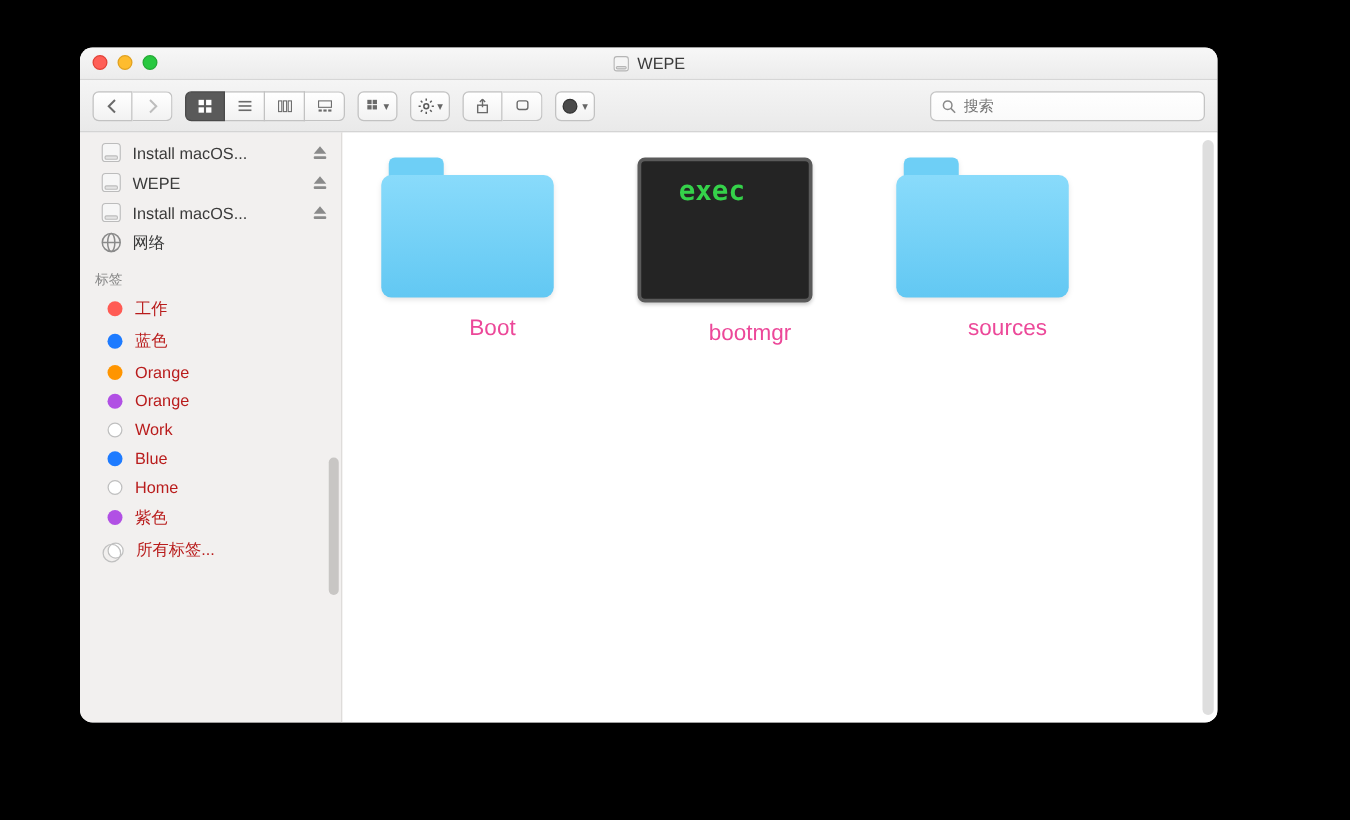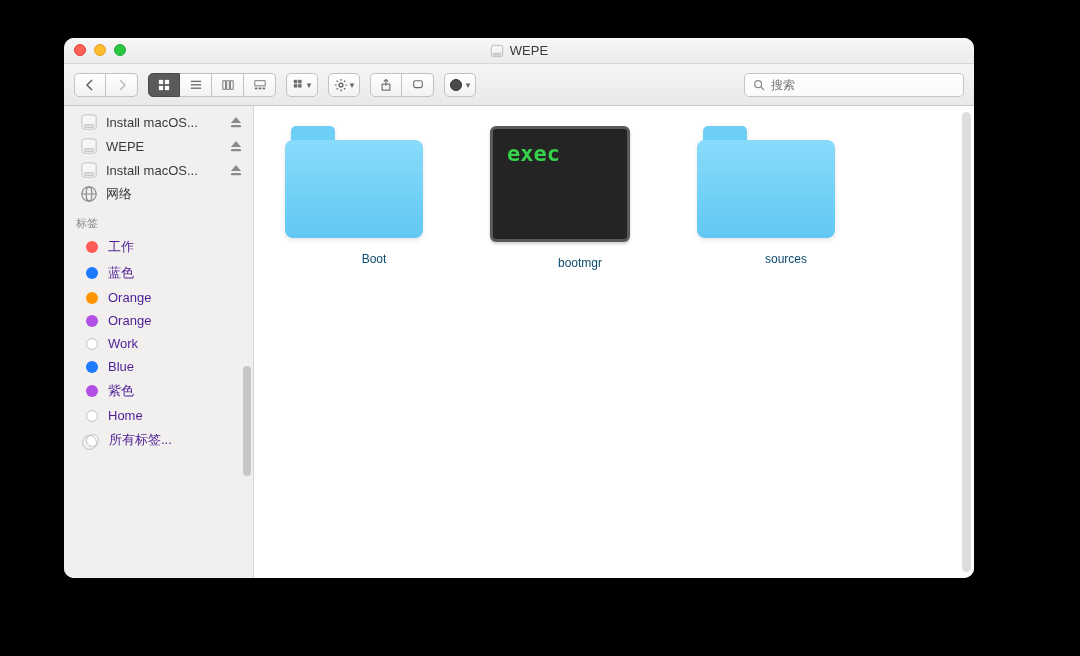--- a/index.html
+++ b/index.html
@@ -65,59 +65,59 @@
   max-width:220px;
 }
 .search input { border:none; outline:none; background:transparent; font-size:12px; flex:1; color:#444; }
 .ico { width:14px; height:14px; fill:#6a6a6a; }
 .ico-s { width:12px; height:12px; fill:#777; }
 .spacer { flex:1; }
 
 
 .body { flex:1; display:flex; min-height:0; }
 .sidebar {
-  width:190px; background:#f2f0ef;
+  width:210px; background:#f2f0ef;
   border-right:1px solid #d7d5d3;
   overflow-y:auto; padding:4px 0;
   position:relative;
 }
 .sb-row {
   display:flex; align-items:center; padding:3px 10px 3px 16px;
   font-size:13px; color:#3a3a3a; gap:8px; cursor:default;
   white-space:nowrap; overflow:hidden;
 }
 .sb-row .lbl { flex:1; overflow:hidden; text-overflow:ellipsis; }
 .diskico { width:18px; height:18px; flex:0 0 auto; }
 .eject { width:14px; height:14px; fill:#8a8a8a; flex:0 0 auto; }
 .globe { width:18px; height:18px; fill:#8a8a8a; stroke:#8a8a8a; }
 .section-h { font-size:11px; color:#888; padding:10px 12px 3px 12px; }
-.tag-row { display:flex; align-items:center; padding:4px 10px 4px 22px; gap:10px; font-size:13px; color:#4c1d95;}
+.tag-row { display:flex; align-items:center; padding:4px 10px 4px 22px; gap:10px; font-size:13px; color:#b91c1c;}
 .tag-dot { width:12px; height:12px; border-radius:50%; flex:0 0 auto; }
 .dot-outline { background:#fff; border:1.5px solid #bfbfbf; }
 .alltags { width:13px; height:13px; border-radius:50%; background:#fff; border:1.5px solid #c0c0c0; position:relative; }
 .alltags:after { content:""; position:absolute; width:13px; height:13px; border-radius:50%; border:1.5px solid #c0c0c0; left:-5px; top:0; }
 
 .sb-scroll { position:absolute; right:2px; top:260px; width:8px; height:110px; background:#c8c6c4; border-radius:4px; }
 
 
 .content { flex:1; background:#fff; position:relative; overflow:auto; }
 .grid { display:flex; flex-wrap:wrap; padding:20px 20px; gap:40px 46px; align-content:flex-start; }
 .item { width:160px; display:flex; flex-direction:column; align-items:center; gap:14px; }
-.item .name { font-size:12px; color:#0c4a6e;padding-left:40px; }
+.item .name { font-size:18px; color:#ec4899;padding-left:40px; }
 
 .folder { width:138px; height:112px; position:relative; filter:drop-shadow(0 2px 2px rgba(0,0,0,0.10)); }
 .folder .tab { position:absolute; left:6px; top:0; width:44px; height:20px; background:#6ecff6; border-radius:5px 5px 0 0; }
 .folder .bodyf { position:absolute; left:0; top:14px; width:138px; height:98px;
   background:linear-gradient(#89dbfb,#62c8f3);
   border-radius:8px; }
 
 .execfile {
   width:140px; height:116px; background:#242424;
   border:3px solid #5a5a5a; border-radius:6px;
-  display:flex; align-items:flex-start; padding:12px 14px;
+  display:flex; align-items:flex-start; padding:12px 30px;
   font-family:Menlo,Consolas,monospace; color:#35d24a;
   font-size:22px; font-weight:600;
   box-shadow:0 2px 3px rgba(0,0,0,0.18);
 }
 .content-scroll { position:absolute; right:3px; top:6px; width:9px; height:calc(100% - 12px); background:#dedede; border-radius:5px; }
 </style>
 </head>
 <body>
 
 <div class="window">
@@ -314,26 +314,26 @@
           </div>
           <div class="tag-row">
             <span class="tag-dot dot-outline"></span>
             <span>Work</span>
           </div>
           <div class="tag-row">
             <span class="tag-dot" style="background: rgb(30, 123, 255);"></span>
             <span>Blue</span>
           </div>
           <div class="tag-row">
+            <span class="tag-dot dot-outline"></span>
+            <span>Home</span>
+          </div>
+          <div class="tag-row">
             <span class="tag-dot" style="background: rgb(177, 80, 228);"></span>
             <span>紫色</span>
-          </div>
-          <div class="tag-row">
-            <span class="tag-dot dot-outline"></span>
-            <span>Home</span>
           </div>
         </div>
 
       <div class="tag-row">
         <span class="alltags"></span>
         <span>所有标签...</span>
       </div>
 
       <div class="sb-scroll"></div>
     </div>

